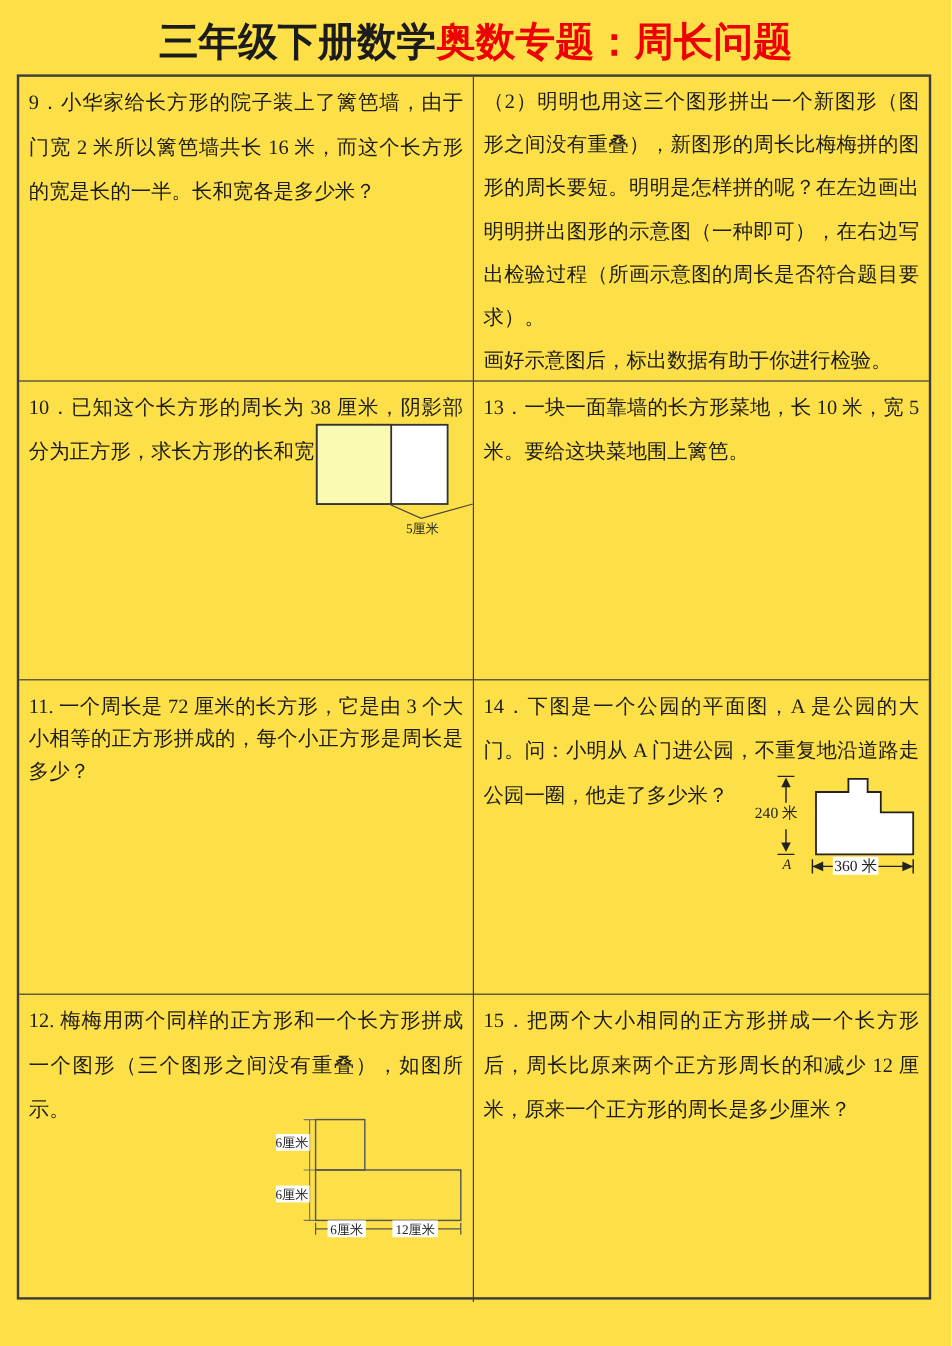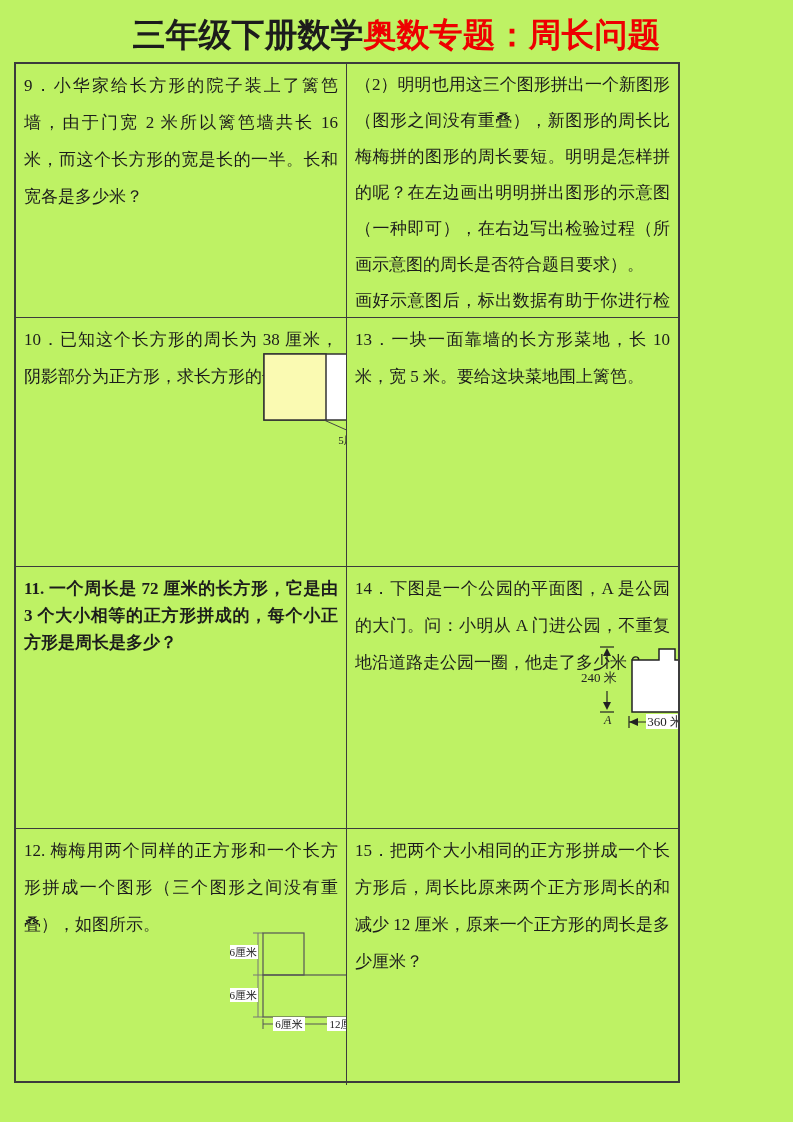--- a/index.html
+++ b/index.html
@@ -1,55 +1,55 @@
 <!DOCTYPE html>
 <html><head>
 <meta charset="utf-8">
 <style>
   * { margin: 0; padding: 0; box-sizing: border-box; }
   html, body { background: #ffffff; }
   .sheet {
     position: relative;
     width: 793px; height: 1122px;
-    background: #bef264;
+    background: #fde047;
     font-family: "Liberation Serif", "DejaVu Serif", serif;
     color: #1c1c1c;
     overflow: hidden;
   }
   .title {
     position: absolute; top: 13px; left: 0;
     width: 100%;
     text-align: center;
     font-size: 33px; font-weight: bold;
     letter-spacing: 0px;
     white-space: nowrap;
   }
   .title .accent { color: #ee0000; }
   .qtable {
     position: absolute; left: 14px; top: 62px;
-    width: 666px; height: 1021px;
+    width: 762px; height: 1021px;
     display: grid;
     grid-template-columns: 1fr 1fr;
     grid-template-rows: 254px 249px 262px 256px;
     border: 2px solid #3c3c3c;
   }
   .cell {
     position: relative;
     padding: 3px 8px 2px 8px;
     font-size: 17px;
     line-height: 37px;
     text-align: justify;
     overflow: hidden;
   }
   .cell.col-l { border-right: 1.5px solid #3c3c3c; }
   .cell.row-1, .cell.row-2, .cell.row-3 { border-bottom: 1.5px solid #3c3c3c; }
   .cell p { margin: 0; }
   .cell p.indent { padding-left: 7px; }
   .cell-q2 { line-height: 36px; }
-  .cell-q11 { line-height: 27px; padding-top: 8px; font-weight: bold; }
+  .cell-q11 { line-height: 27px; padding-top: 8px; }
   .fig { position: absolute; }
   .fig text {
     font-family: "Liberation Serif", "DejaVu Serif", serif;
     fill: #222222;
   }
 </style>
 </head>
 <body>
 
 <div class="sheet">

